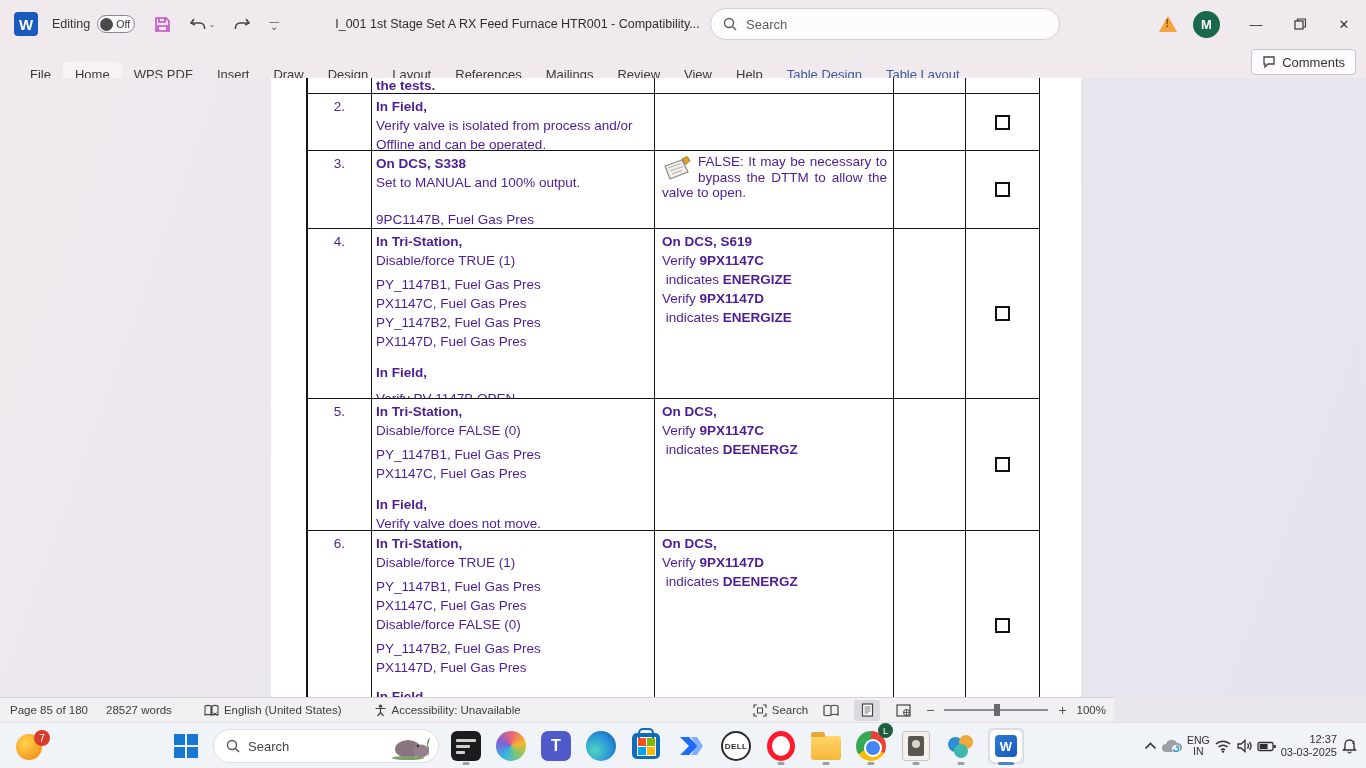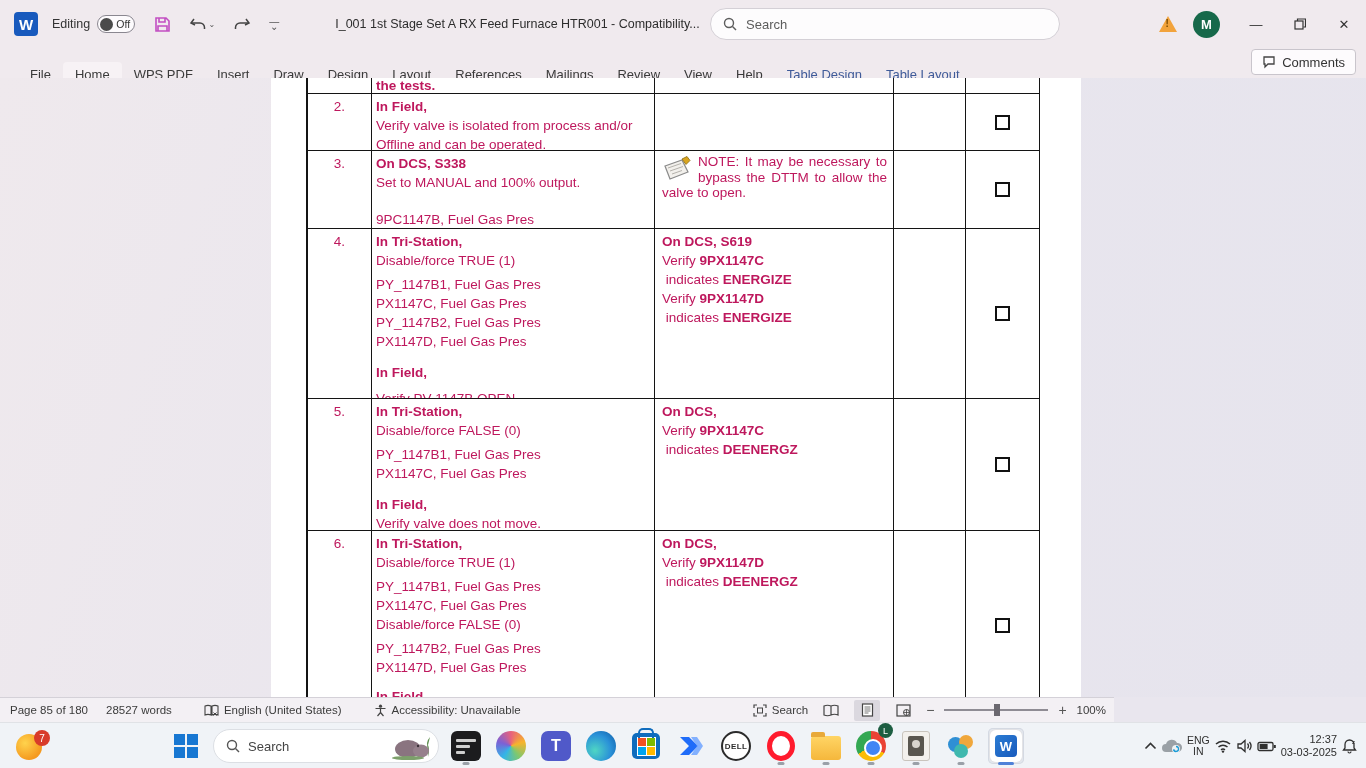--- a/index.html
+++ b/index.html
@@ -35,21 +35,21 @@
   .tabs-right { position:absolute; right:10px; top:1px; display:flex; align-items:center; gap:8px;flex-direction:column; }
   .pillbtn { display:flex; align-items:center; gap:6px; height:26px; padding:0 10px; border:1px solid #c9c5cc; border-radius:4px; background:#fdfbfd; font-size:13px; color:#333; }
   .sharebtn { background:#185abd; color:#fff; border-color:#185abd; }
   .chev { font-size:8px; color:inherit; }
 
   
   .docarea { position:absolute; top:78px; left:0; width:1366px; height:619px; background:linear-gradient(110deg,#efe9ed 0%,#e9e6ee 45%,#e6e4ed 100%); overflow:hidden; }
   .page { position:absolute; left:271px; top:0; width:810px; height:619px; background:#ffffff; }
   .dtable { position:absolute; left:35px; top:0; width:734px; border-left:2px solid #141414; }
   .trow { display:grid; grid-template-columns:64px 283px 239px 72px 74px; }
-  .tc { border-right:1.5px solid #141414; border-bottom:1.5px solid #141414; overflow:hidden; font-size:13.5px; color:#be185d; }
+  .tc { border-right:1.5px solid #141414; border-bottom:1.5px solid #141414; overflow:hidden; font-size:13.5px; color:#4c1d95; }
   .tc.num { text-align:center; padding-top:5px; }
   .tc.c1 { padding:3px 6px 0 4px; }
   .tc.c2 { padding:3px 6px 0 7px; }
   .tc.cb { display:flex; align-items:center; justify-content:center; }
   .ln { line-height:19px; white-space:pre-wrap; }
   .ln .b { font-weight:bold; }
   .cbx { width:15px; height:15px; border:2px solid #111; background:#fff; }
   .notecell { text-align:justify; line-height:15.5px; padding-top:4px; }
   .noteicon { float:left; width:32px; height:27px; margin:2px 4px 2px 0; }
 
@@ -242,21 +242,21 @@
             <div class="ln" style="margin-top: 0px;"><span class="b">On DCS, S338</span></div>
             <div class="ln" style="margin-top: 0px;"><span>Set to MANUAL and 100% output.</span></div>
             <div class="ln" style="margin-top: 18px;"><span>9PC1147B, Fuel Gas Pres</span></div>
           </div>
           <div class="tc c2 notecell"><span class="noteicon">
               <svg width="32" height="27" viewBox="0 0 32 27">
                 <path d="M3 10 L20 4 L26 16 L8 23 z" fill="#f2f0ec" stroke="#8a8a8a" stroke-width="1.2"></path>
                 <path d="M6 12 l13 -4.5 M8 15 l13 -4.5 M10 18 l10 -3.5" stroke="#b5b2ac" stroke-width="1"></path>
                 <path d="M20 3 l5 -2.5 3 4 -4 4 z" fill="#d9a520" stroke="#8a6a10" stroke-width=".8"></path>
               </svg>
-            </span><span class="b">NOTE:</span><span> It may be necessary to bypass the DTTM to allow the valve to open.</span></div>
+            </span><span class="b">FALSE:</span><span> It may be necessary to bypass the DTTM to allow the valve to open.</span></div>
           <div class="tc"></div>
           <div class="tc cb">
             <div class="cbx"></div>
           </div>
         </div>
         <div class="trow" style="height: 170px;">
           <div class="tc num">4.</div>
           <div class="tc c1">
             <div class="ln" style="margin-top: 0px;"><span class="b">In Tri-Station,</span></div>
             <div class="ln" style="margin-top: 0px;"><span>Disable/force TRUE (1)</span></div>

